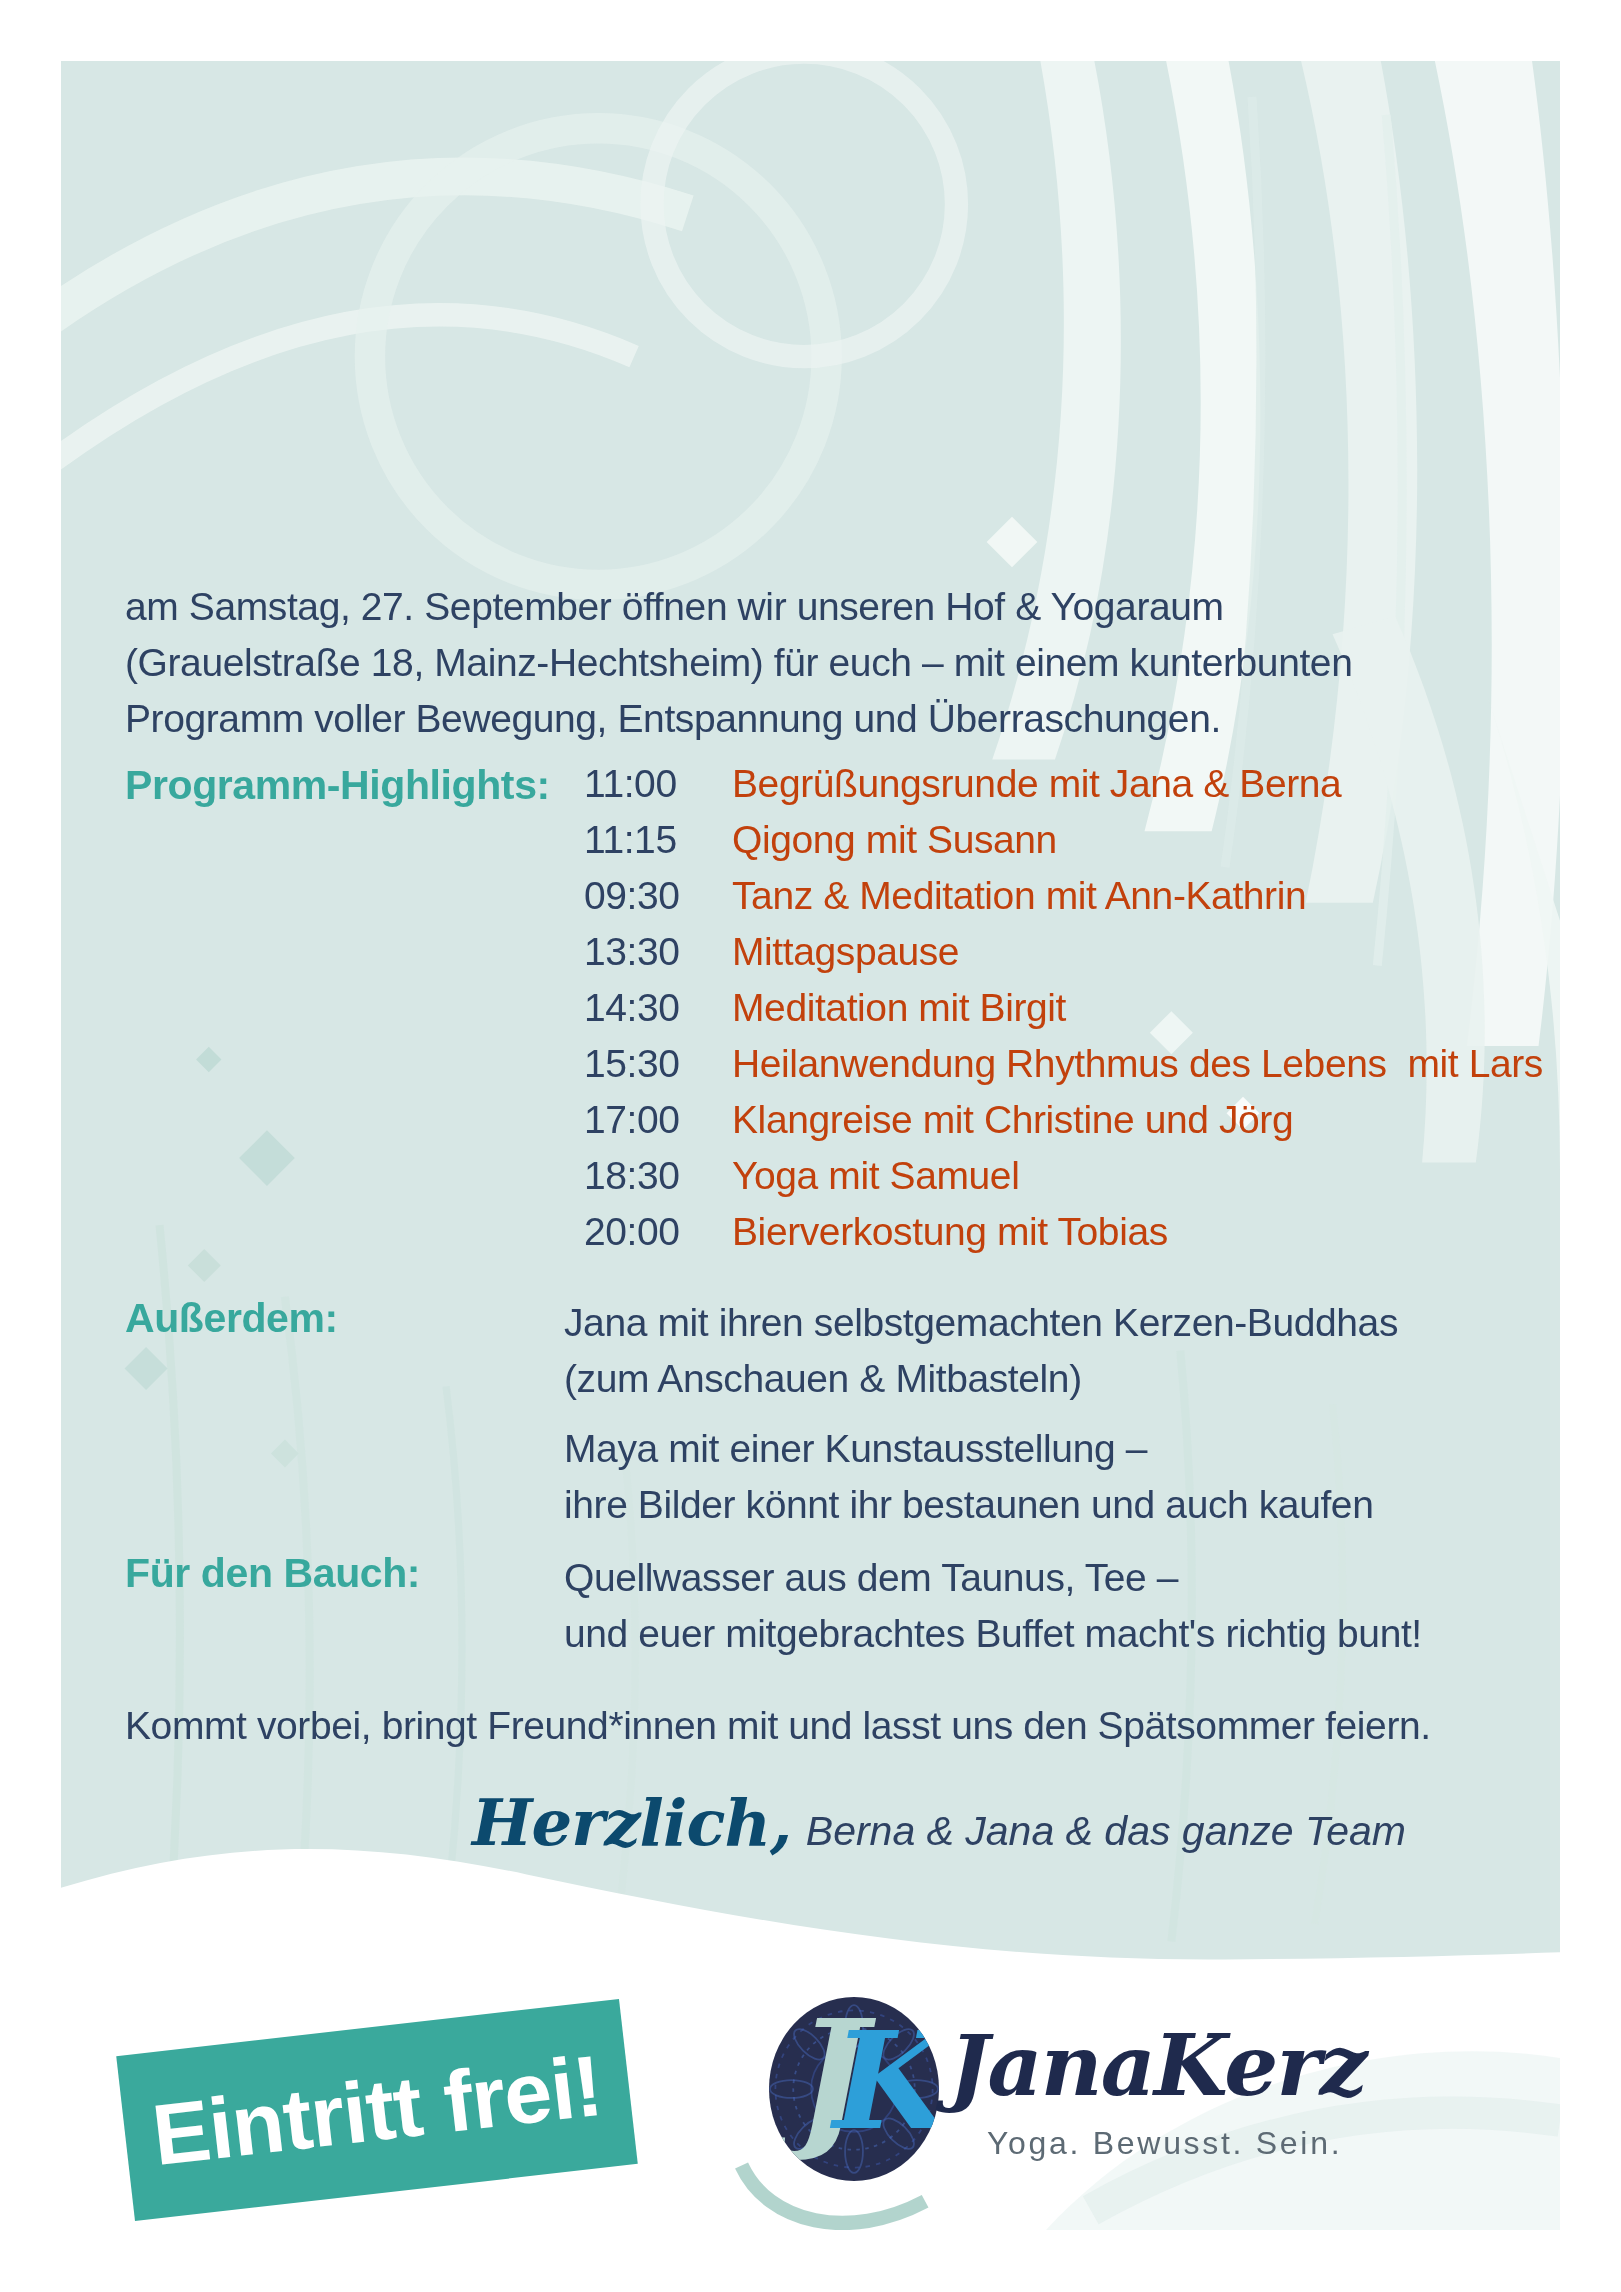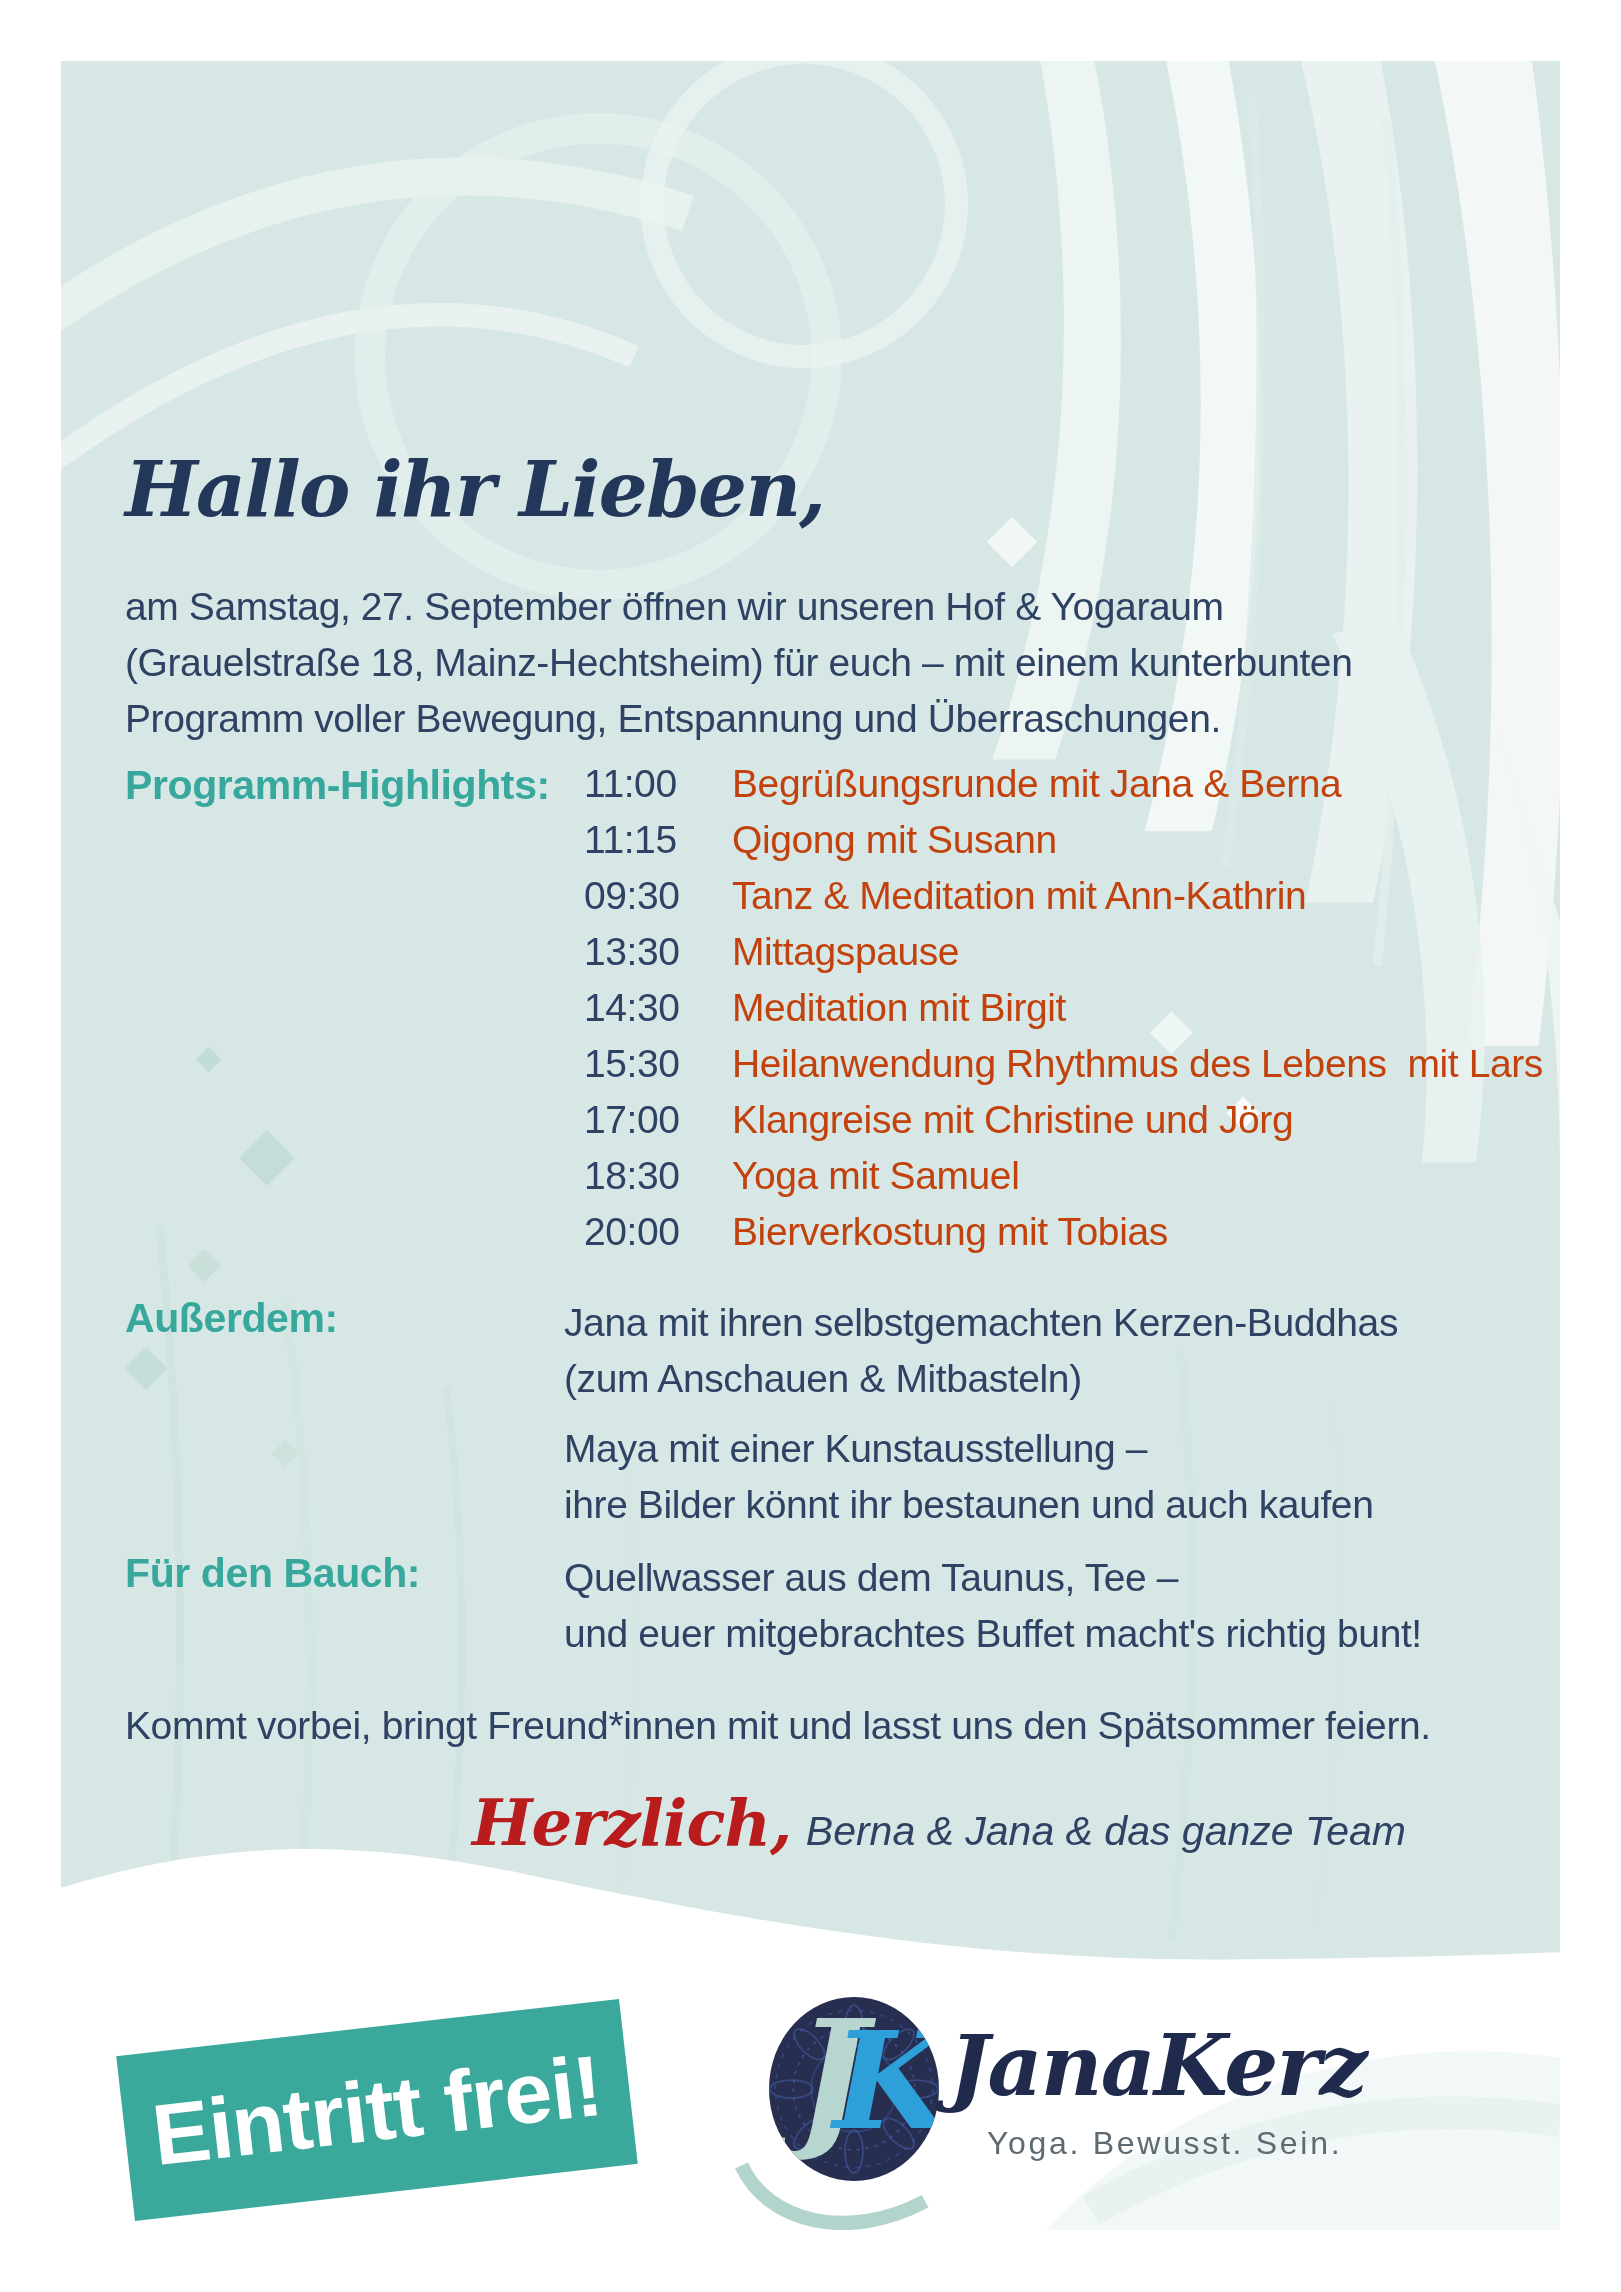--- a/index.html
+++ b/index.html
@@ -37,21 +37,21 @@
   .extras-content{position:absolute;left:503px;top:1234px;}
   .extras-content .item{margin:0 0 14.3px 0;}
   .food-content{position:absolute;left:503px;top:1489px;}
   .closing{position:absolute;left:64px;top:1637px;}
   
   .signature{
     position:absolute;right:154px;top:1724px;white-space:nowrap;
   }
   .sig-script{
     font-family:"DejaVu Serif", serif;font-style:italic;font-weight:bold;
-    font-size:64px;color:#b91c1c;letter-spacing:-0.9px;
+    font-size:64px;color:#0c4a6e;letter-spacing:-0.9px;
   }
   .sig-names{
     font-family:"Liberation Sans", sans-serif;font-style:italic;
     font-size:41px;color:#2e4263;margin-left:14.3px;letter-spacing:0;
   }
   
   .badge{
     position:absolute;left:63px;top:1966px;width:506px;height:166px;
     background:#3aa99c;transform:rotate(-6.5deg);
     display:flex;align-items:center;justify-content:center;
@@ -120,21 +120,20 @@
 
     <path d="M0,2040 C180,1985 330,1985 520,2025 C780,2080 1020,2122 1300,2120 C1440,2119 1560,2116 1674,2112 L1674,2422 L0,2422 Z" fill="#ffffff"></path>
 
     <path d="M1100,2422 C1250,2260 1480,2200 1674,2230 L1674,2422 Z" fill="#e8f2f0" opacity="0.55"></path>
     <path d="M1150,2400 Q1400,2260 1674,2300" stroke="#ddecea" stroke-width="36" fill="none" opacity="0.5"></path>
 
     <path d="M760,2350 C790,2415 880,2435 965,2390" stroke="#aacfc8" stroke-width="16" fill="none" opacity="0.9"></path>
   </svg>
 
 
-  <div class="greeting">Hallo ihr Lieben,</div>
 
   <div class="bodytext intro">am Samstag, 27. September öffnen wir unseren Hof &amp; Yogaraum
 (Grauelstraße 18, Mainz-Hechtsheim) für euch – mit einem kunterbunten
 Programm voller Bewegung, Entspannung und Überraschungen.</div>
 
   <div class="label" style="top:701px">Programm-Highlights:</div>
   <div class="schedule">
     <div class="srow">
       <span class="time">11:00</span>
       <span class="act">Begrüßungsrunde mit Jana &amp; Berna</span>

